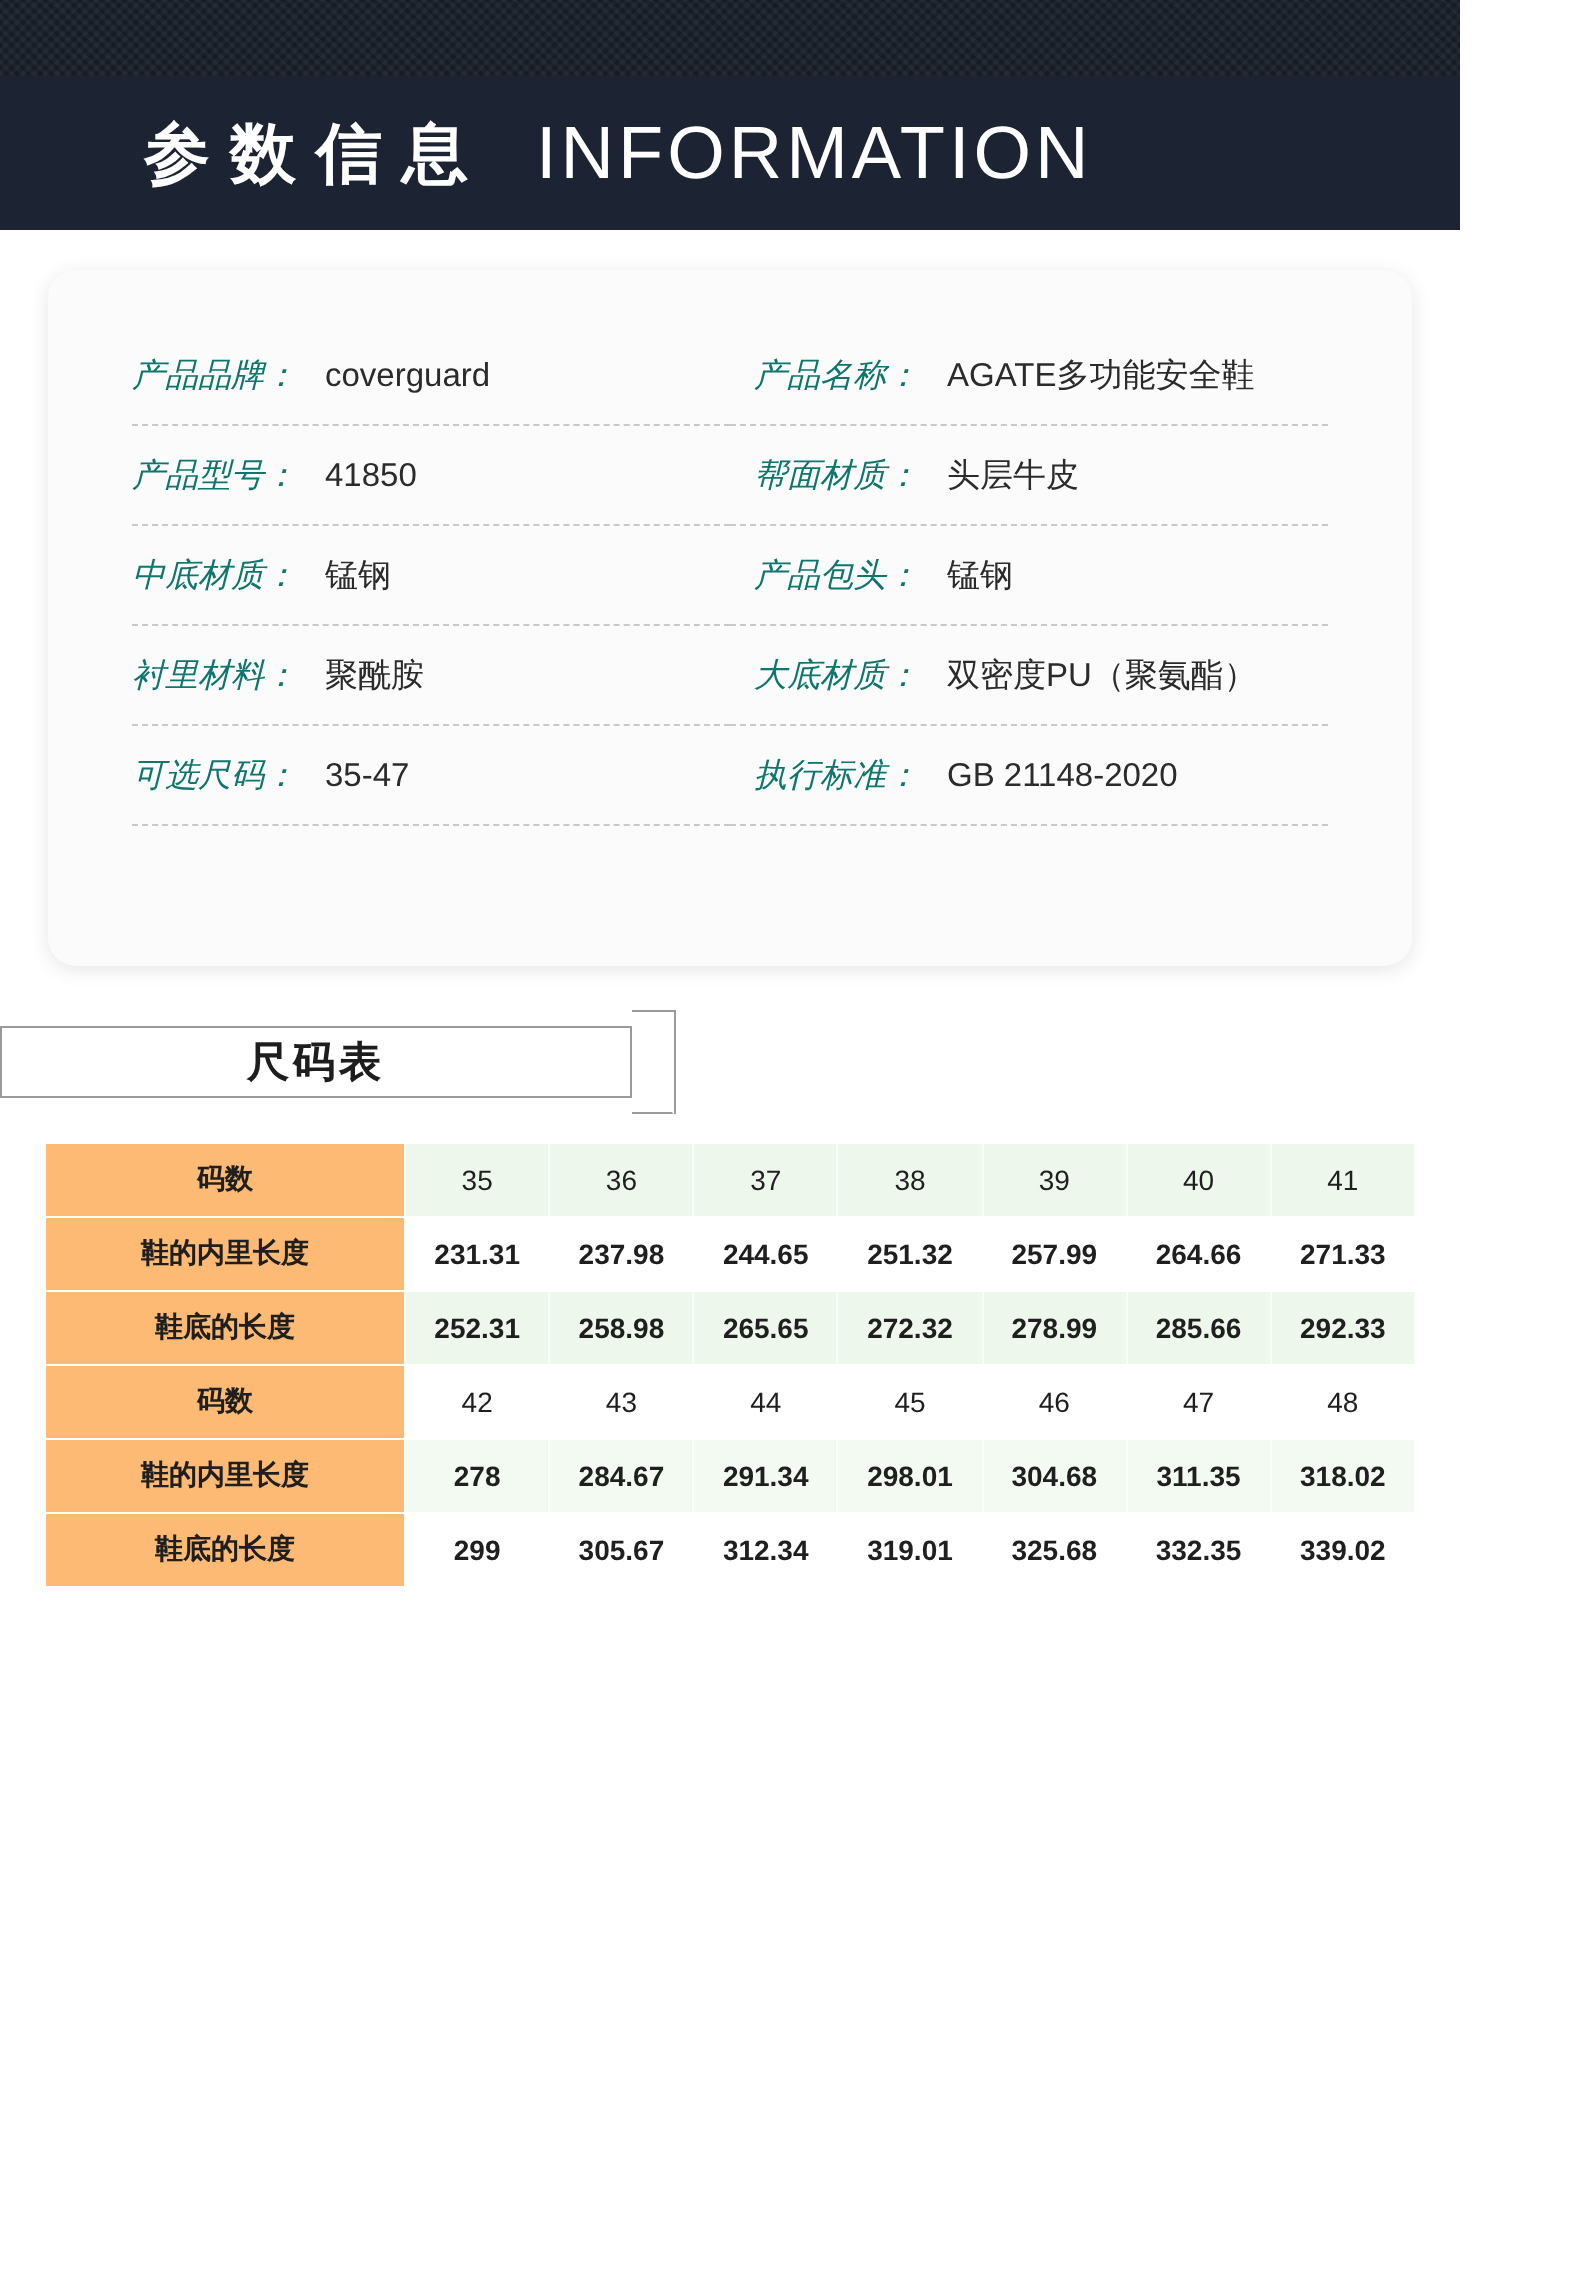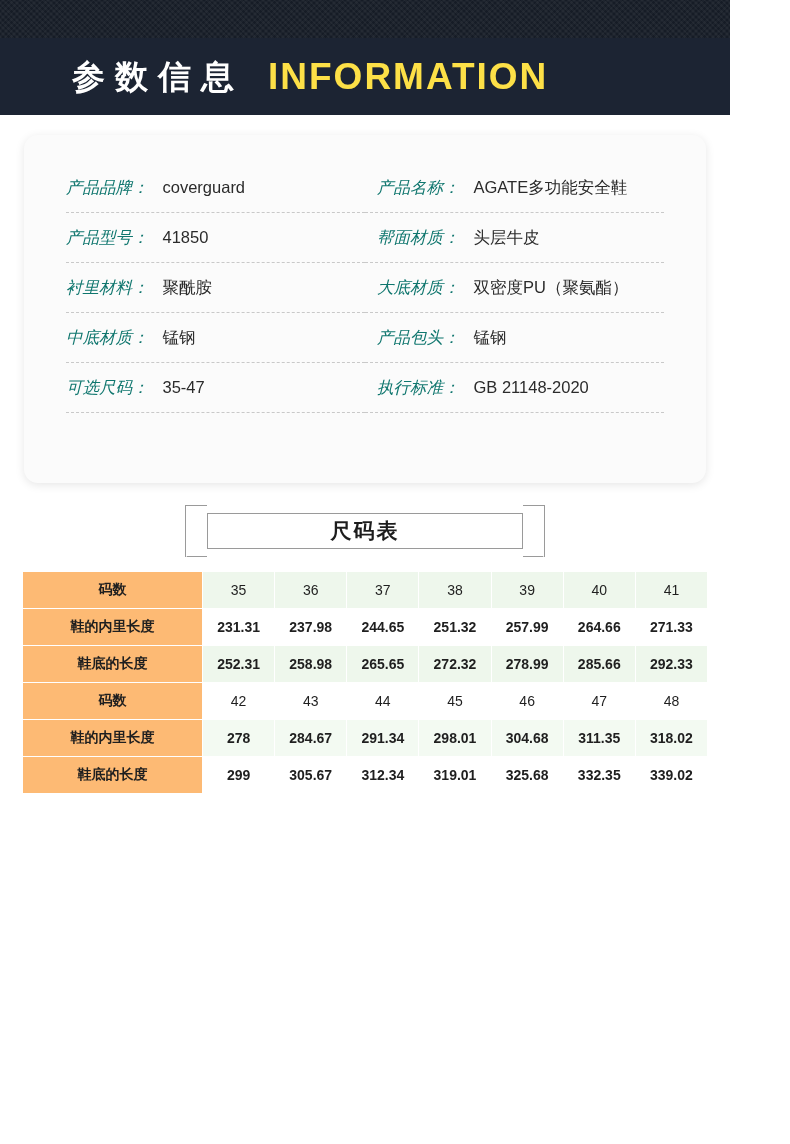--- a/index.html
+++ b/index.html
@@ -37,23 +37,23 @@
     position: relative;
   }
   .header-cn {
     color: #ffffff;
     font-size: 33px;
     font-weight: bold;
     letter-spacing: 10px;
     line-height: 1;
   }
   .header-en {
-    color: #fde047;
+    color: #ffffff;
     font-size: 37px;
-    font-weight: bold;
+    font-weight: normal;
     letter-spacing: 2px;
     line-height: 1;
   }
 
   
   .info-wrap {
     padding: 20px 24px 0 24px;
     background: #ffffff;
   }
   .info-card {
@@ -78,21 +78,20 @@
   .info-table tr:last-child td { border-bottom: 1px dashed #c9c9c9; }
   .info-table td.left { width: 50%; padding-right: 14px; }
   .info-table td.right { width: 50%; padding-left: 12px; }
   .lbl { color: #0f766e; font-style: italic; }
   .val { color: #2b2b2b; margin-left: 14px; }
 
   
   .ribbon-wrap {
     margin-top: 22px;
     display: flex;
-    justify-content: center;
   }
   .ribbon {
     position: relative;
     width: 316px;
     height: 52px;
     display: flex;
     align-items: center;
     justify-content: center;
   }
   .ribbon .bar {
@@ -231,32 +230,32 @@
         <tr>
           <td class="left">
             <span class="lbl">产品型号：</span><span class="val">41850</span>
           </td>
           <td class="right">
             <span class="lbl">帮面材质：</span><span class="val">头层牛皮</span>
           </td>
         </tr>
         <tr>
           <td class="left">
+            <span class="lbl">中底材质：</span><span class="val">锰钢</span>
+          </td>
+          <td class="right">
+            <span class="lbl">产品包头：</span><span class="val">锰钢</span>
+          </td>
+        </tr>
+        <tr>
+          <td class="left">
             <span class="lbl">衬里材料：</span><span class="val">聚酰胺</span>
           </td>
           <td class="right">
             <span class="lbl">大底材质：</span><span class="val">双密度PU（聚氨酯）</span>
-          </td>
-        </tr>
-        <tr>
-          <td class="left">
-            <span class="lbl">中底材质：</span><span class="val">锰钢</span>
-          </td>
-          <td class="right">
-            <span class="lbl">产品包头：</span><span class="val">锰钢</span>
           </td>
         </tr>
         <tr>
           <td class="left">
             <span class="lbl">可选尺码：</span><span class="val">35-47</span>
           </td>
           <td class="right">
             <span class="lbl">执行标准：</span><span class="val">GB 21148-2020</span>
           </td>
         </tr>

